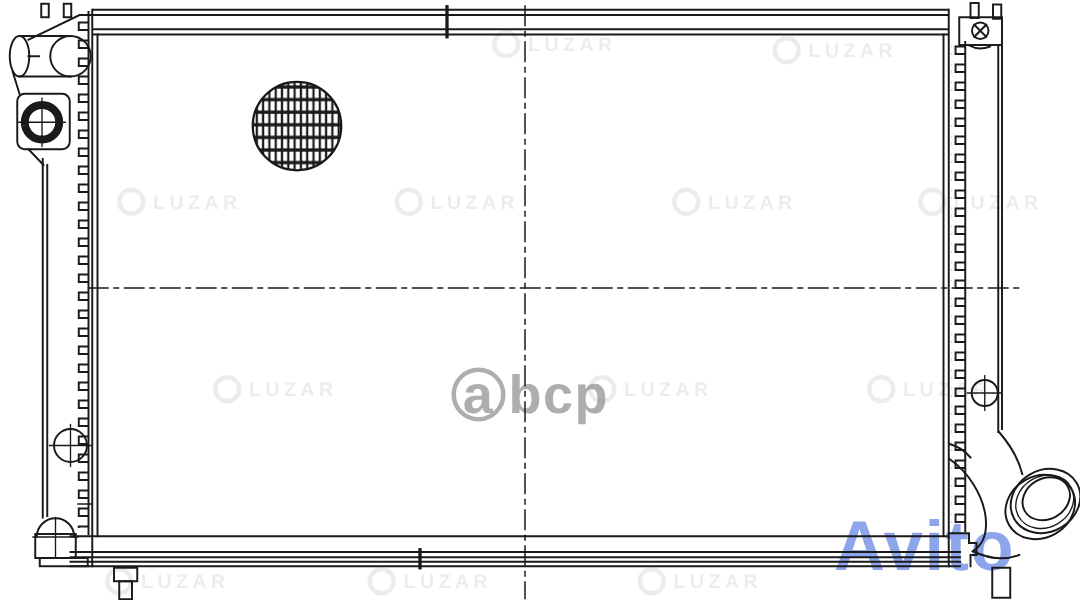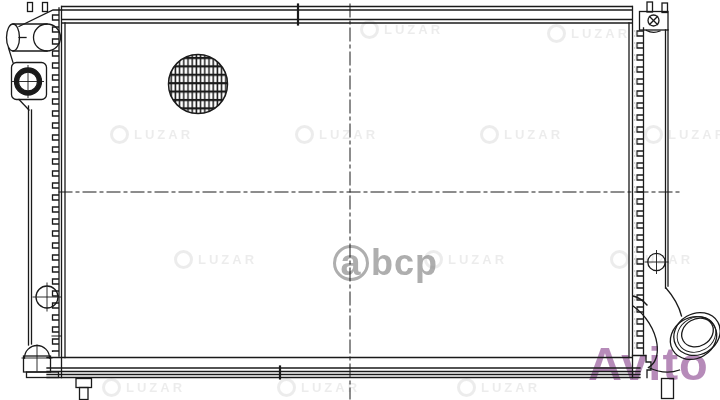--- a/index.html
+++ b/index.html
@@ -1,20 +1,20 @@
 <!DOCTYPE html>
 <html><head>
 <meta charset="utf-8">
 <style>
   html,body{margin:0;padding:0;background:#ffffff;}
   .stage{
     position:relative;width:720px;height:400px;background:#ffffff;
     overflow:hidden;font-family:"Liberation Sans", sans-serif;
   }
-  .wm-layer{position:absolute;inset:0;z-index:1;margin-left:32px;}
+  .wm-layer{position:absolute;inset:0;z-index:1;}
   svg.drawing{position:absolute;inset:0;z-index:2;}
 
   
   .wm-luzar{
     position:absolute;display:flex;align-items:center;gap:5px;
     opacity:0.16;color:#8f8f8f;white-space:nowrap;
   }
   .wm-luzar .wm-ring{
     width:19px;height:19px;border:3px solid #8f8f8f;border-radius:50%;
     box-sizing:border-box;flex:0 0 auto;
@@ -29,21 +29,21 @@
   }
   .abcp-ring{
     display:inline-flex;align-items:center;justify-content:center;
     width:36px;height:36px;border:3px solid #8f8f8f;border-radius:50%;
     box-sizing:border-box;margin-right:2px;
   }
 
   
   .wm-avito{
     position:absolute;left:556px;top:340px;font-size:47px;font-weight:bold;
-    color:#701a75;opacity:0.5;letter-spacing:1px;line-height:1;
+    color:#1d4ed8;opacity:0.5;letter-spacing:1px;line-height:1;
   }
 </style>
 </head>
 <body>
 
 <div class="stage">
 
   <div class="wm-layer">
     <div class="wm-luzar" style="left:328px;top:20px">
         <span class="wm-ring"></span>

